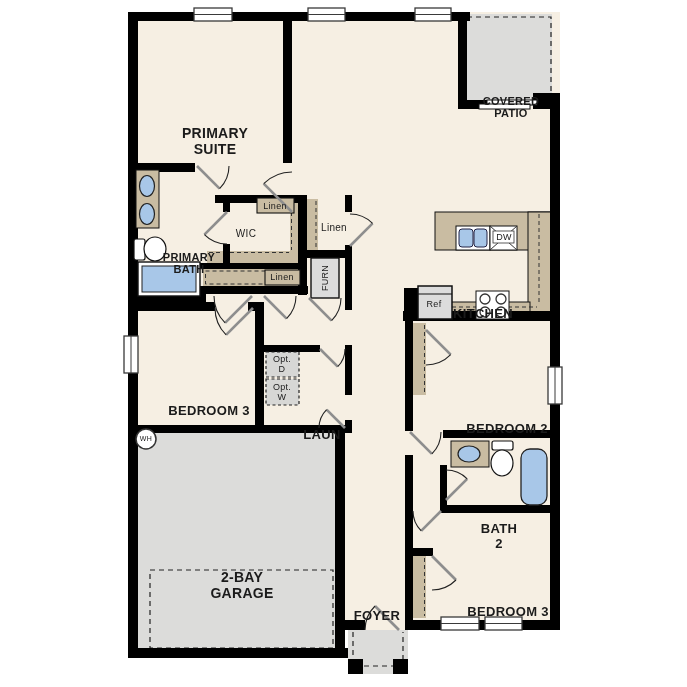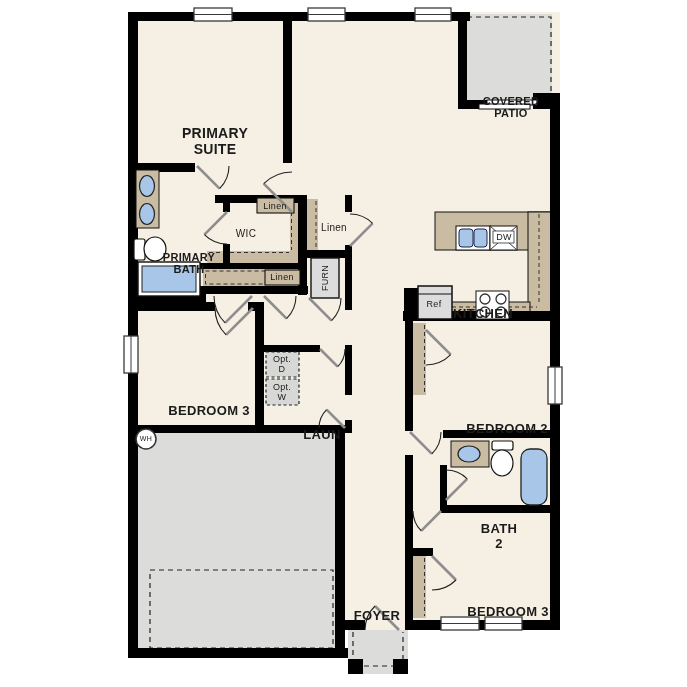--- a/index.html
+++ b/index.html
@@ -231,20 +231,21 @@
 <div class="lbl s10" style="left:246px;top:234px">WIC</div>
 <div class="lbl s9" style="left:275px;top:206px">Linen</div>
 <div class="lbl s9" style="left:282px;top:277px">Linen</div>
 <div class="lbl s10" style="left:334px;top:228px">Linen</div>
 <div class="lbl s9 rot" style="left:325px;top:278px">FURN</div>
 <div class="lbl b s13" style="left:197px;top:363px">BEDROOM 3</div>
 <div class="lbl s9 wrap" style="left:282px;top:364px;width:26px">Opt. D</div>
 <div class="lbl s9 wrap" style="left:282px;top:392px;width:26px">Opt. W</div>
 <div class="lbl b s12" style="left:322px;top:387px">LAUN</div>
 <div class="lbl s7" style="left:146px;top:439px">WH</div>
+<div class="lbl b s14 wrap" style="left:242px;top:538px;width:94px">2-BAY GARAGE</div>
 <div class="lbl b s12" style="left:377px;top:568px">FOYER</div>
 <div class="lbl b s12" style="left:377px;top:650px">PORCH</div>
 <div class="lbl b s13" style="left:495px;top:381px">BEDROOM 2</div>
 <div class="lbl b s12 wrap" style="left:499px;top:489px;width:42px">BATH 2</div>
 <div class="lbl b s13" style="left:496px;top:564px">BEDROOM 3</div>
 <div class="lbl s9" style="left:434px;top:304px">Ref</div>
 <div class="lbl s9" style="left:504px;top:237px">DW</div>
 
 </div>
 

